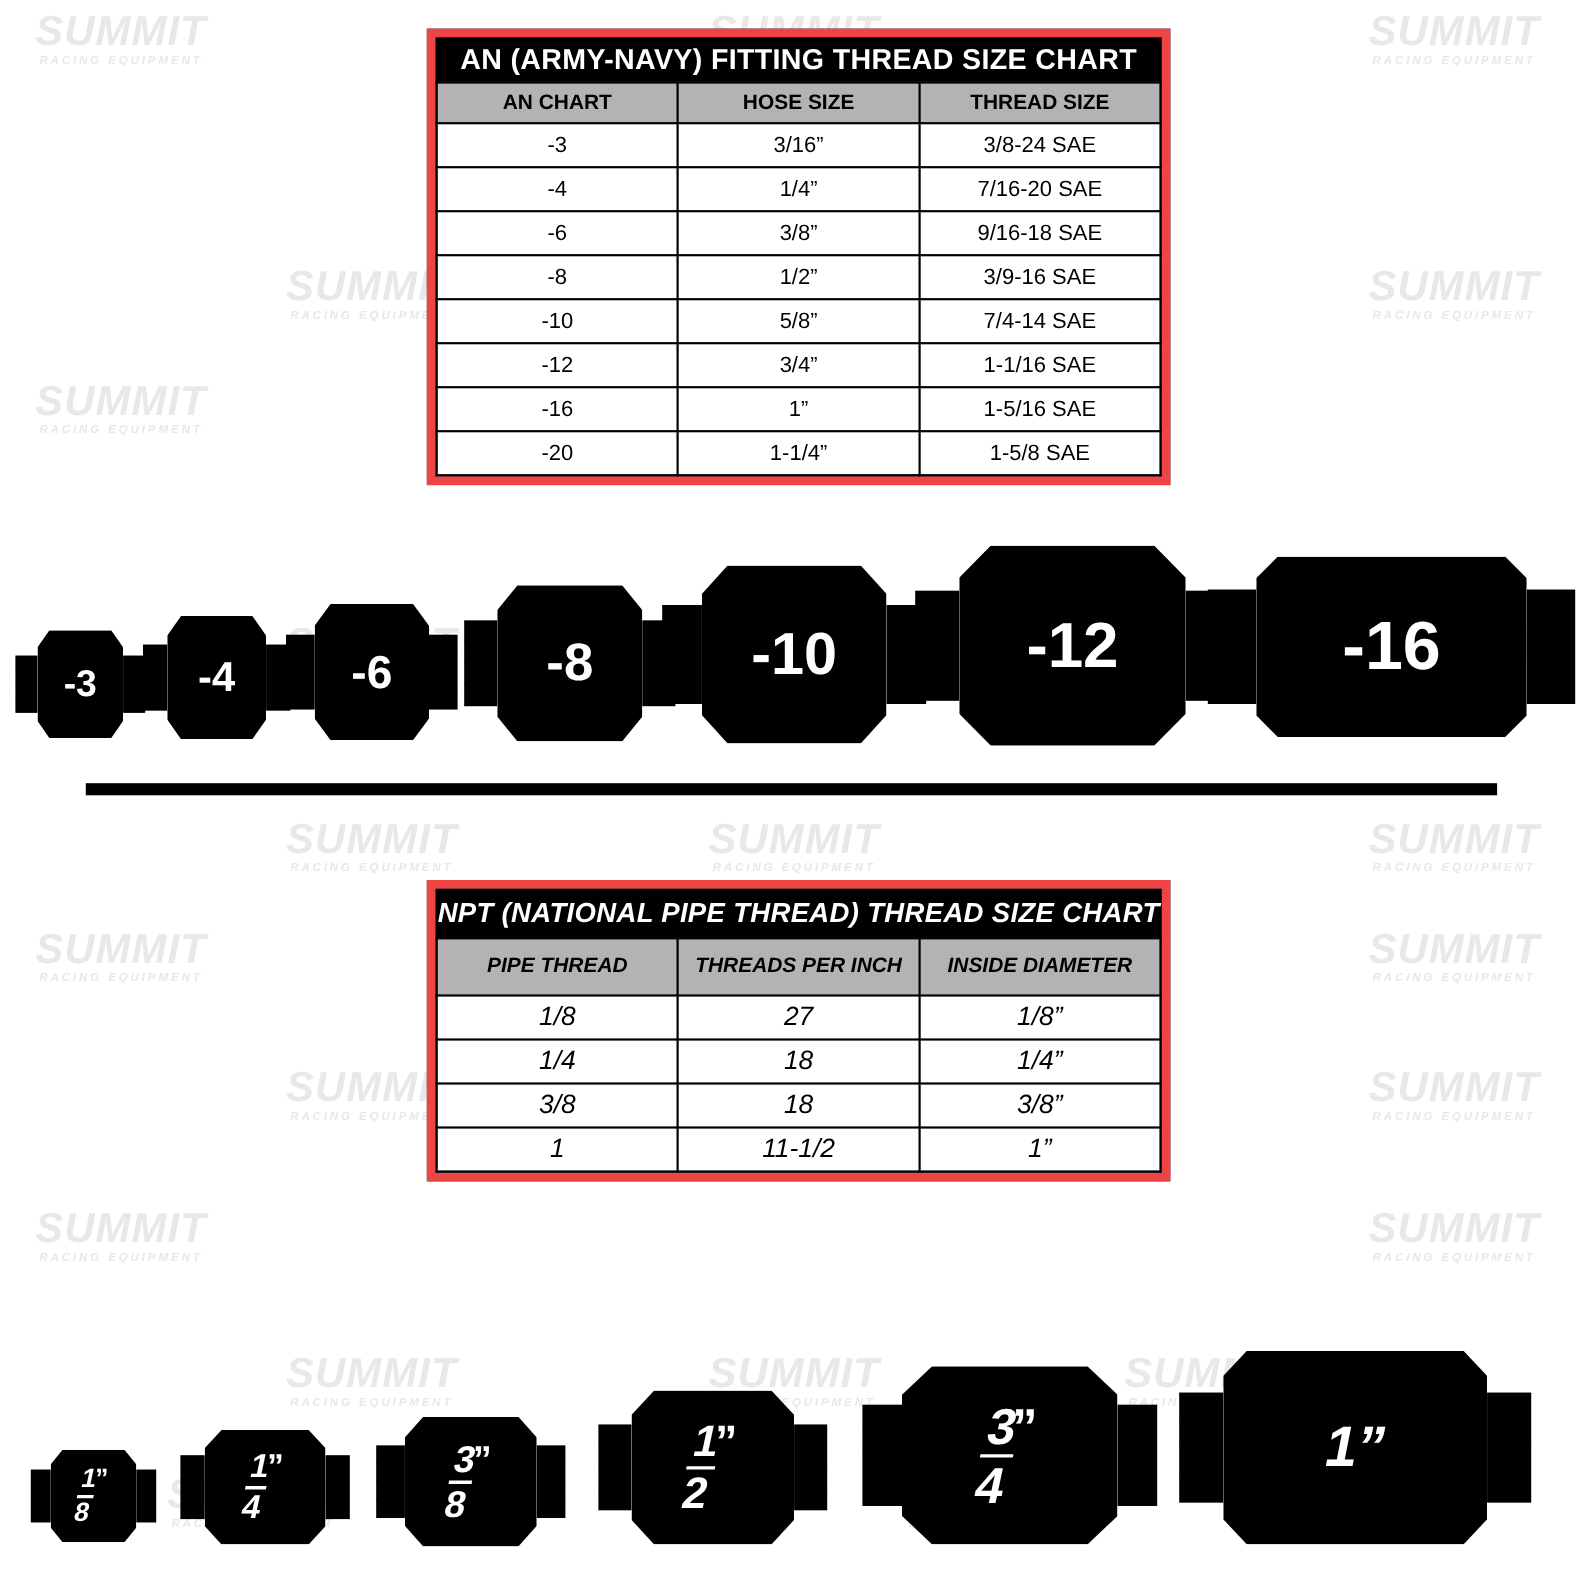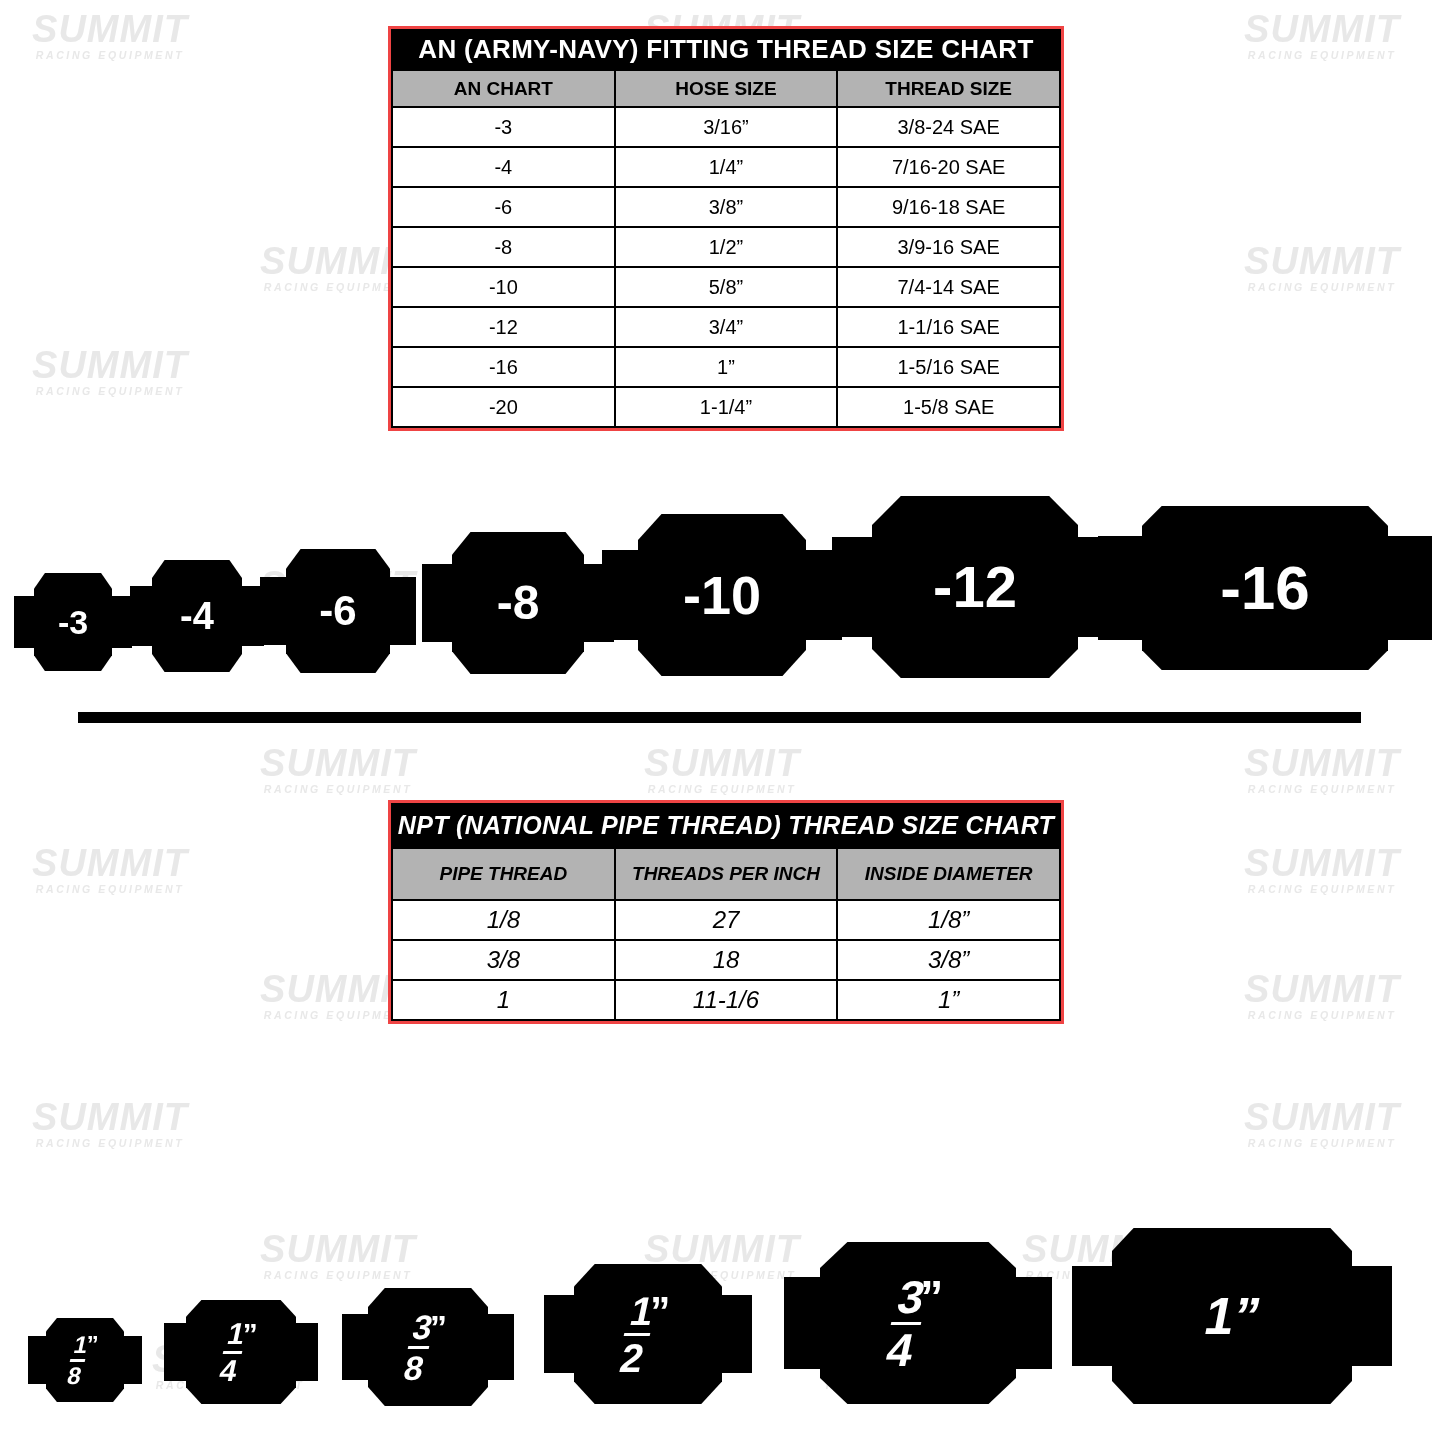--- a/index.html
+++ b/index.html
@@ -44,21 +44,21 @@
     letter-spacing: 2.6px;
     margin-top: 2px;
   }
 
   
   .content { position: absolute; inset: 0; z-index: 2; }
 
   
   .chart {
     position: absolute;
-    border: 3px solid #ef4444;
+    border: 8px solid #ef4444;
     background: #0c4a6e;
   }
   .chart-title {
     background: #000;
     color: #fff;
     text-align: center;
     font-weight: bold;
     font-family: "Liberation Sans", sans-serif;
     letter-spacing: 0.3px;
   }
@@ -419,27 +419,32 @@
             <th>INSIDE DIAMETER</th>
           </tr>
         </thead>
         <tbody>
           <tr>
             <td>1/8</td>
             <td>27</td>
             <td>1/8”</td>
           </tr>
           <tr>
+            <td>1/4</td>
+            <td>18</td>
+            <td>1/4”</td>
+          </tr>
+          <tr>
             <td>3/8</td>
             <td>18</td>
             <td>3/8”</td>
           </tr>
           <tr>
             <td>1</td>
-            <td>11-1/6</td>
+            <td>11-1/2</td>
             <td>1”</td>
           </tr>
         </tbody>
       </table>
     </div>
 
     <div class="fitting" style="left:46px; top:1318px; width:78px; height:84px;">
       <div class="fit-body"></div>
       <div class="fit-thread left" style="width:18px; height:48px;">
           <div class="zig l"></div>

